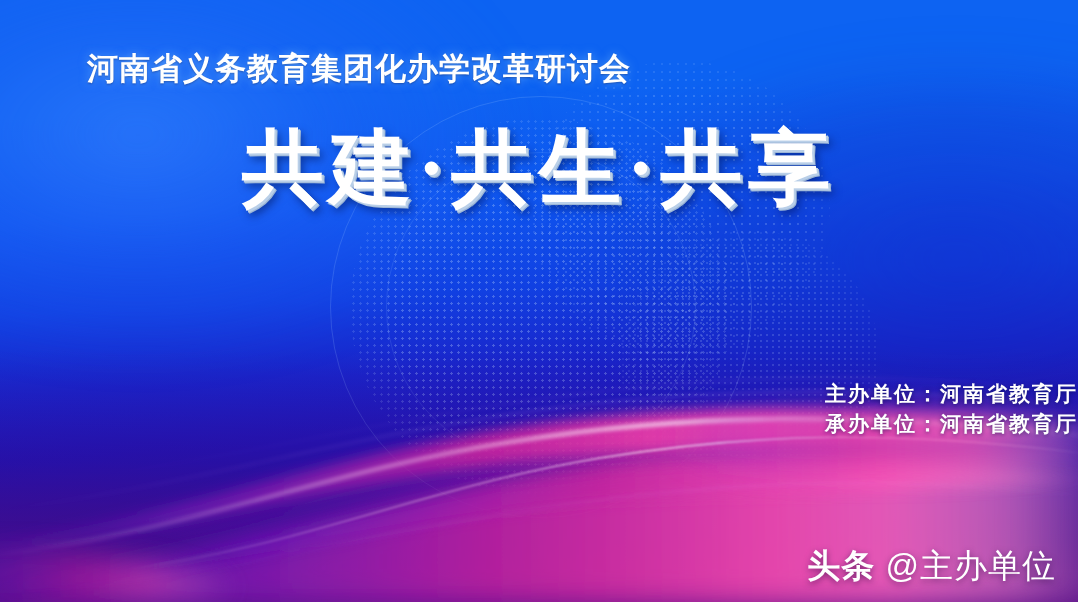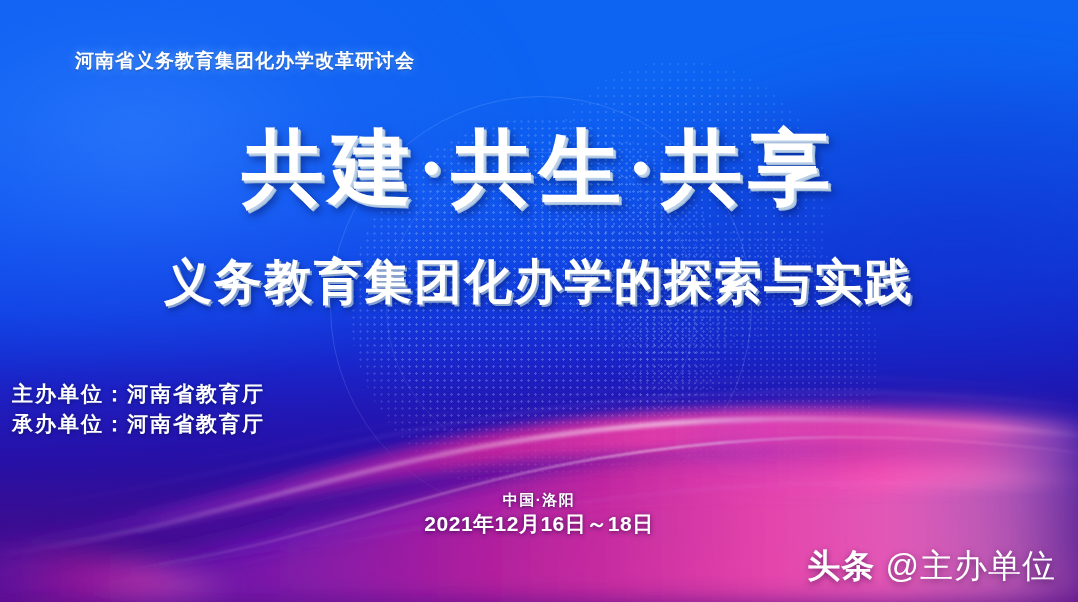--- a/index.html
+++ b/index.html
@@ -115,23 +115,23 @@
     left: 0;
     bottom: 0;
     width: 1078px;
     height: 290px;
     pointer-events: none;
   }
 
   
   .header-line {
     position: absolute;
-    left: 75px;
+    left: 87px;
     top: 48px;
-    font-size: 19px;
+    font-size: 31px;
     font-weight: 700;
     letter-spacing: 1px;
     color: #ffffff;
     text-shadow: 0 0 10px rgba(120,190,255,0.65), 0 1px 2px rgba(0,20,90,0.5);
     white-space: nowrap;
   }
 
   .main-title {
     position: absolute;
     left: 0;
@@ -166,21 +166,21 @@
       2px 2px 0 rgba(150,175,210,0.9),
       3px 4px 7px rgba(0,14,70,0.55);
     white-space: nowrap;
   }
 
   .org-block {
     position: absolute;
     left: 12px;
     right: 0;
     top: 379px;
-    text-align: left;
+    text-align: right;
   }
   .org-line {
     font-size: 21px;
     font-weight: 700;
     letter-spacing: 2px;
     color: #ffffff;
     line-height: 30px;
     text-shadow: 0 1px 4px rgba(0,10,70,0.6);
     white-space: nowrap;
   }
@@ -307,30 +307,25 @@
 
     <path d="M -60 240 C 60 232 150 250 240 276 C 140 292 20 290 -60 290 Z" fill="url(#gMag)" filter="url(#blurBig)" opacity="0.55"></path>
 
     <ellipse cx="880" cy="128" rx="230" ry="34" fill="url(#gMag)" filter="url(#blurBig)" opacity="0.55"></ellipse>
   </svg>
 
   <div class="header-line">河南省义务教育集团化办学改革研讨会</div>
 
   <div class="main-title">共建·共生·共享</div>
 
-  <div class="sub-title">义务教育集团化办学的探索与实践</div>
 
   <div class="org-block">
     <div class="org-line">主办单位：河南省教育厅</div>
     <div class="org-line">承办单位：河南省教育厅</div>
   </div>
 
-  <div class="place-block">
-    <div class="place-city">中国·洛阳</div>
-    <div class="place-date">2021年12月16日～18日</div>
-  </div>
 
   <div class="watermark">
     <span>头条</span>
     <span class="wm-at">@主办单位</span>
   </div>
 
 </div>
 
 </body></html>

